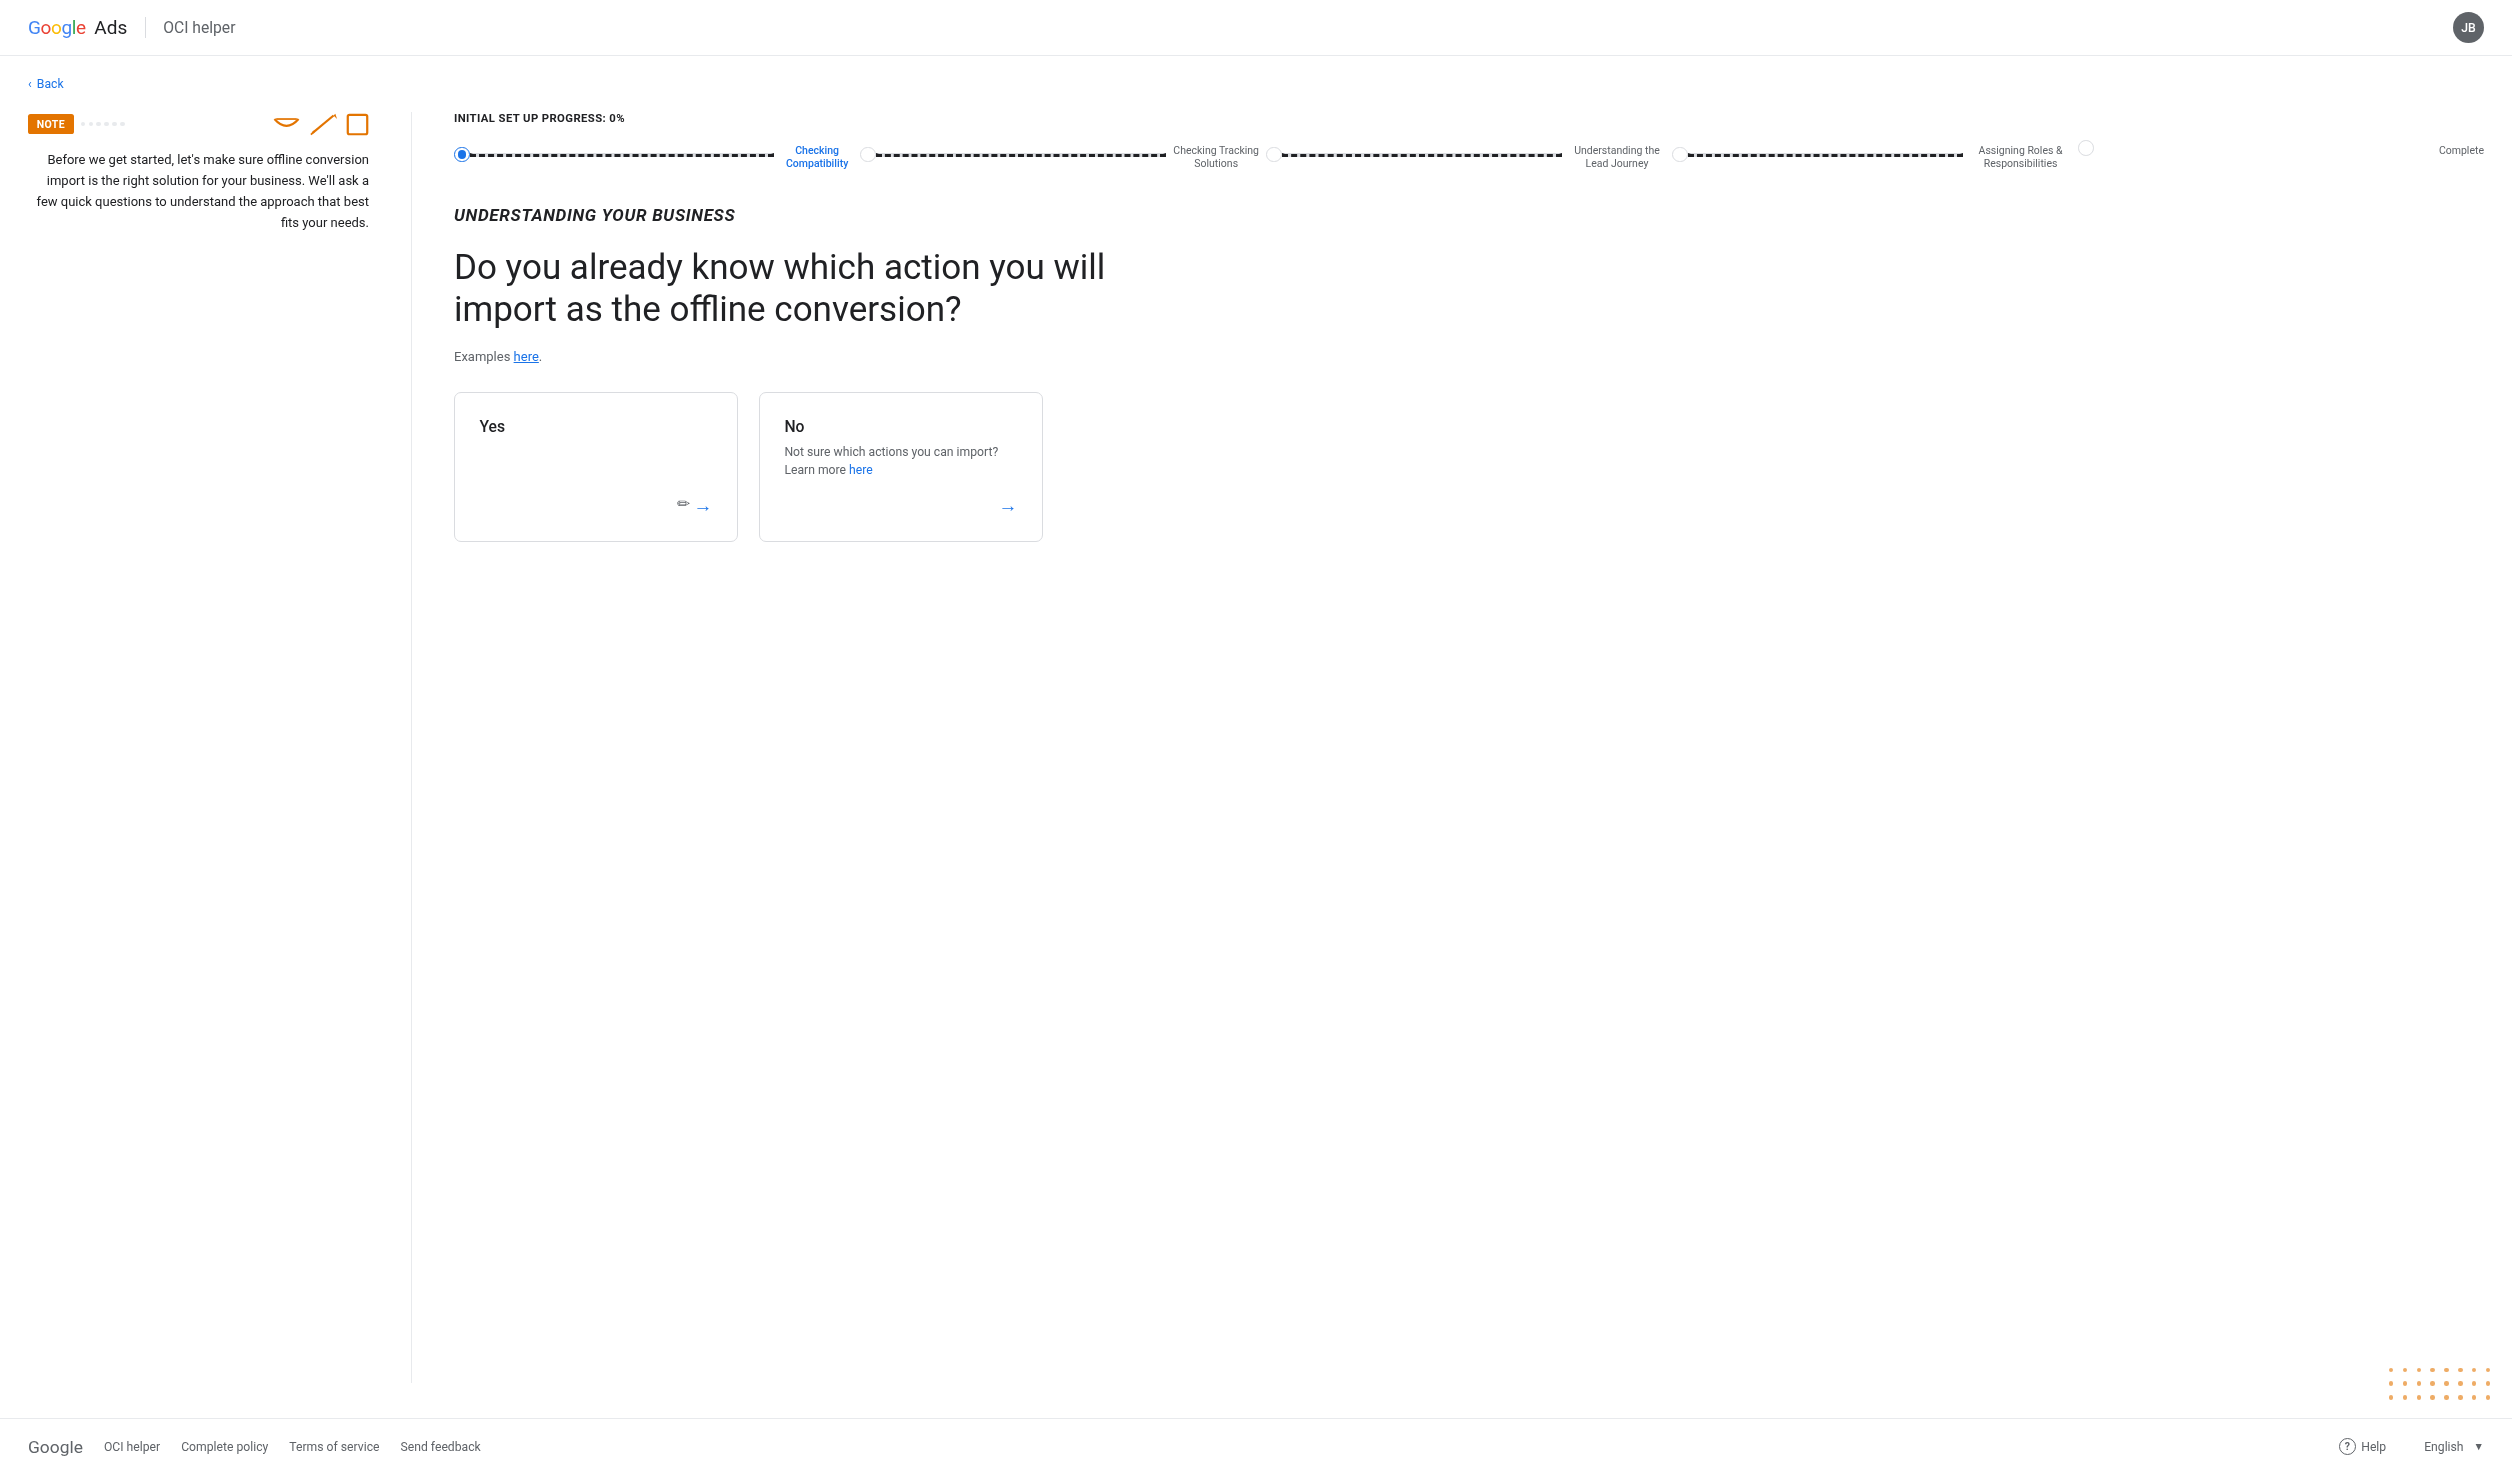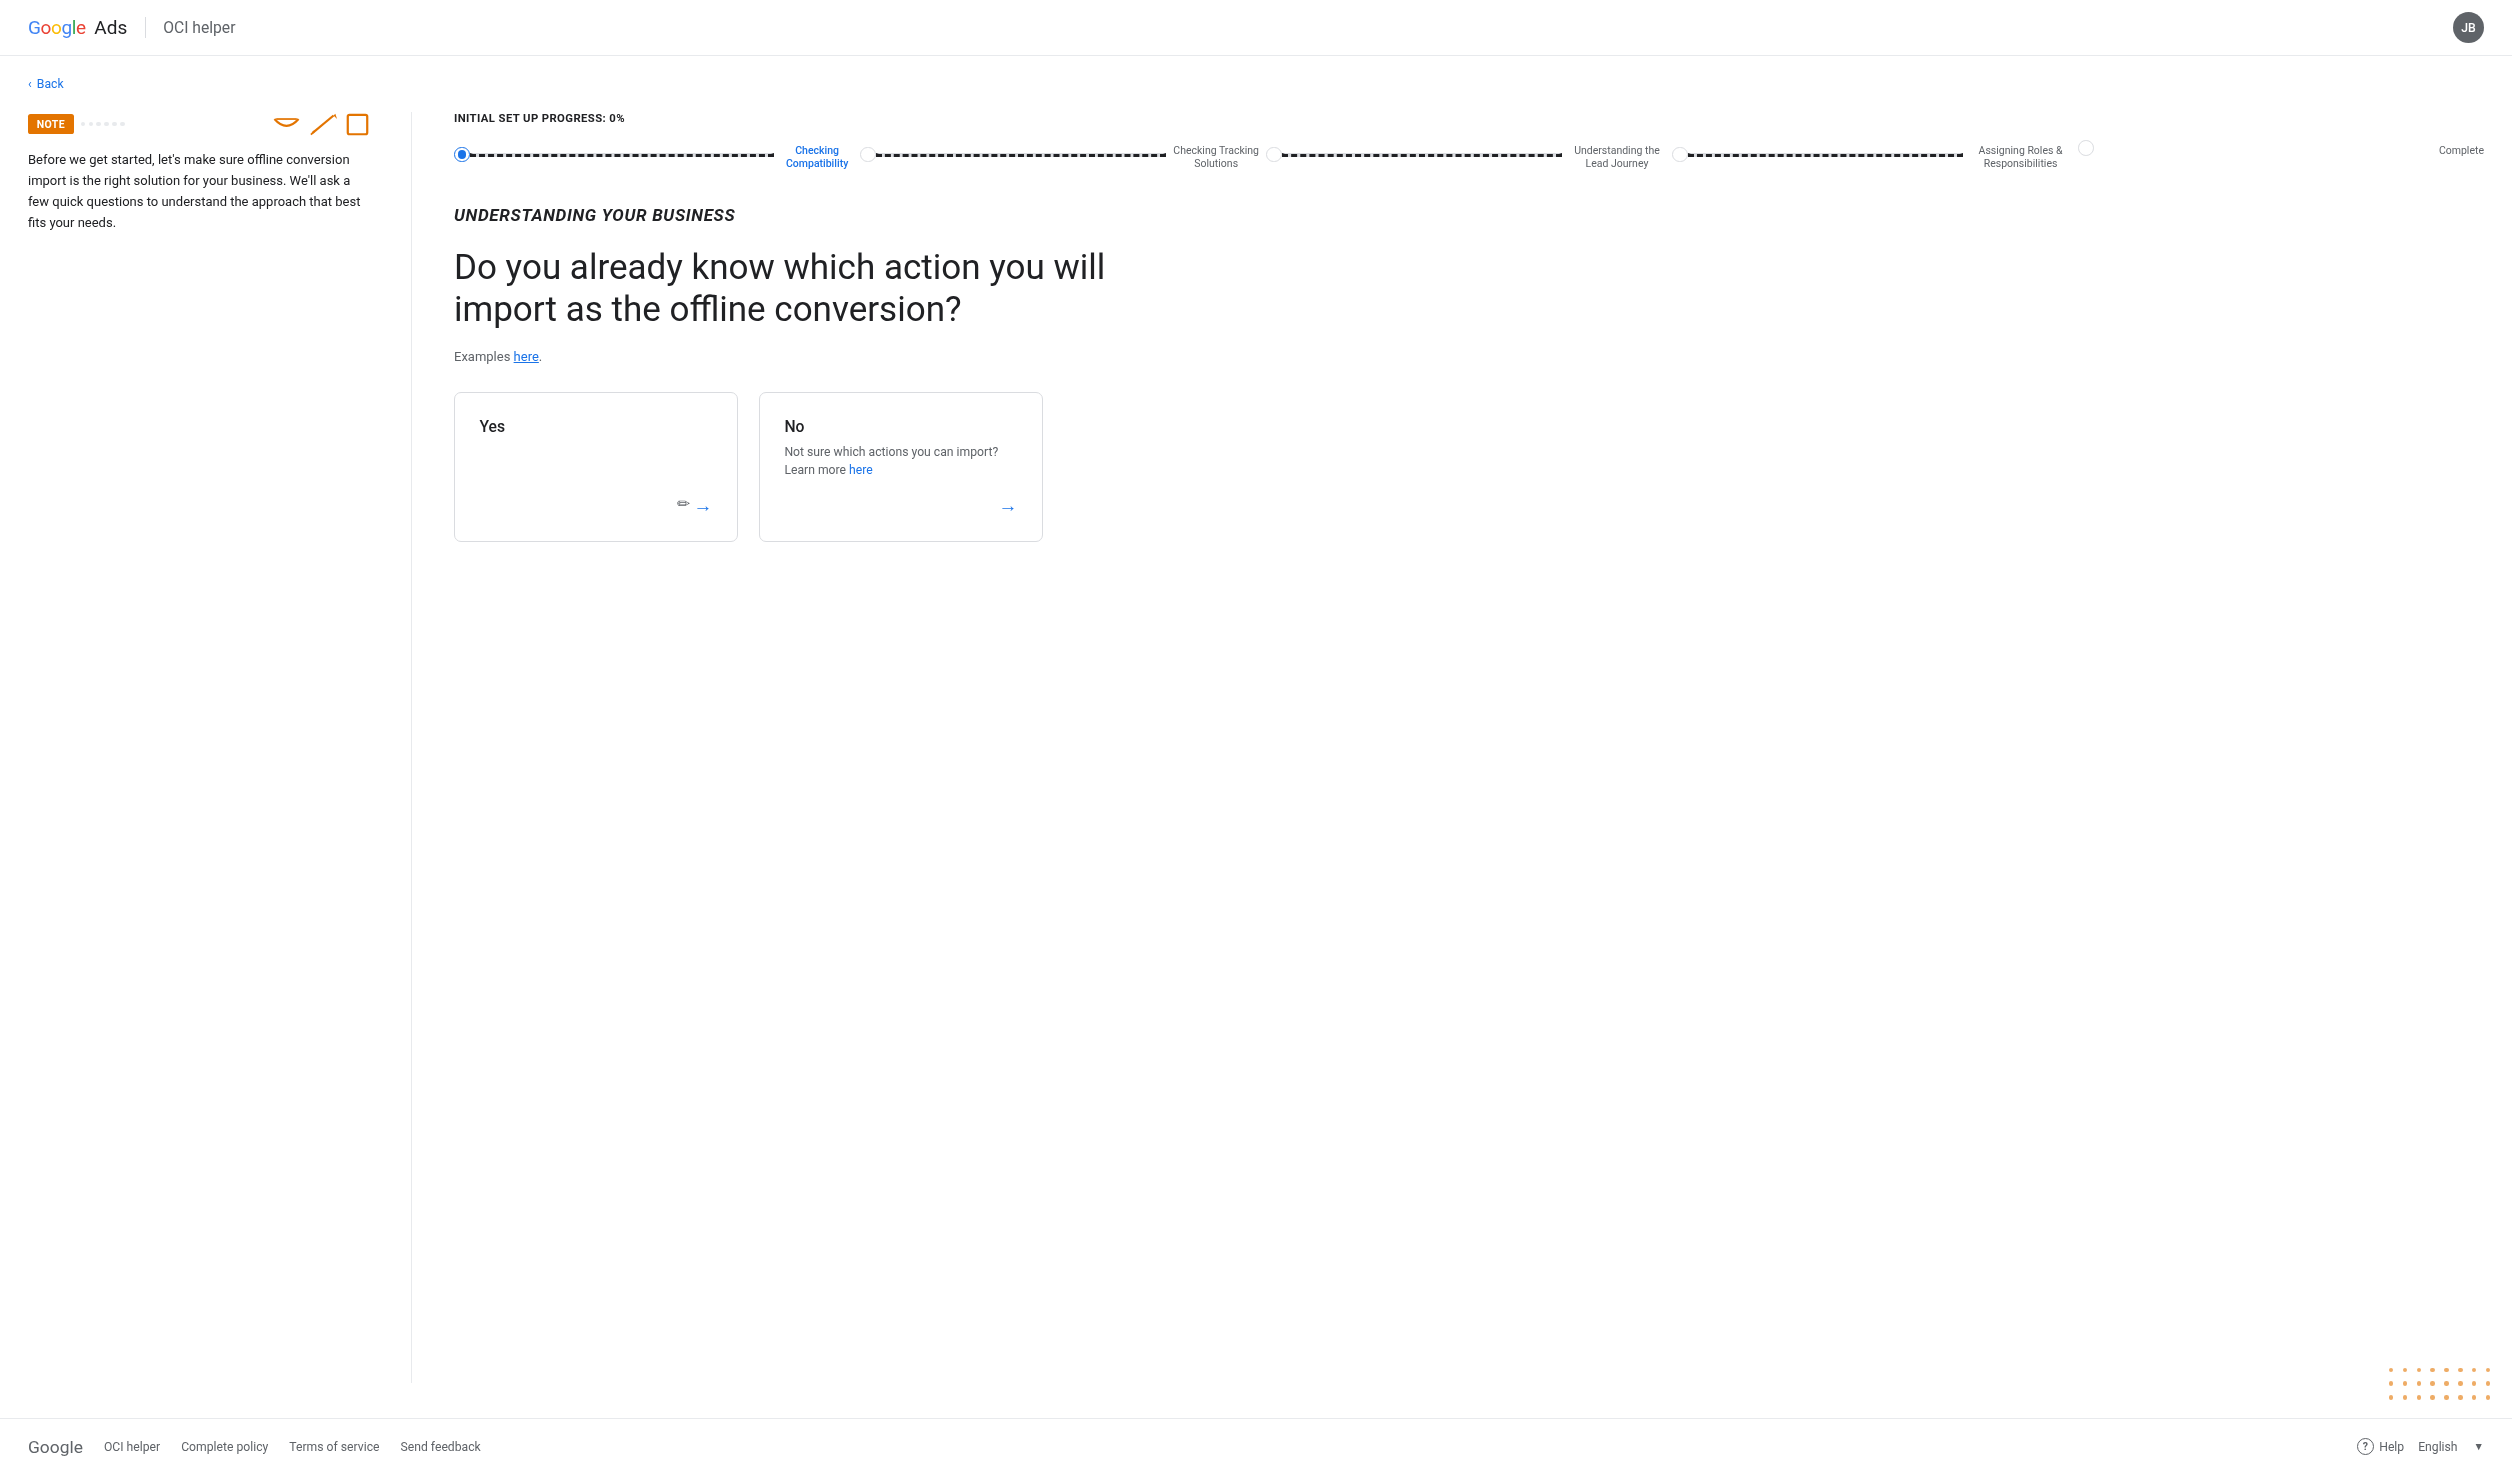--- a/index.html
+++ b/index.html
@@ -89,20 +89,21 @@
       flex: 1;
     }
 
     
     .left-panel {
       width: 384px;
       min-width: 384px;
       padding-right: 42px;
       border-right: 0.9px solid #e8eaed;
       position: relative;
+      text-align: right;
     }
 
     .note-decorations {
       display: flex;
       align-items: center;
       gap: 7px;
       margin-bottom: 14px;
     }
     .note-badge {
       background: #e37400;
@@ -351,24 +352,25 @@
       display: flex;
       align-items: center;
       justify-content: center;
       font-size: 10.5px;
       font-weight: 700;
       color: #5f6368;
     }
     .lang-select {
       display: flex;
       align-items: center;
-      gap: 16px;
+      gap: 10px;
       font-size: 12.2px;
       color: #5f6368;
       cursor: pointer;
+      margin-left: 24px;
     }
     .chevron-down {
       font-size: 10.5px;
     }
   </style>
 </head>
 <body>
 
 <header class="header">
   <div class="header-left">

